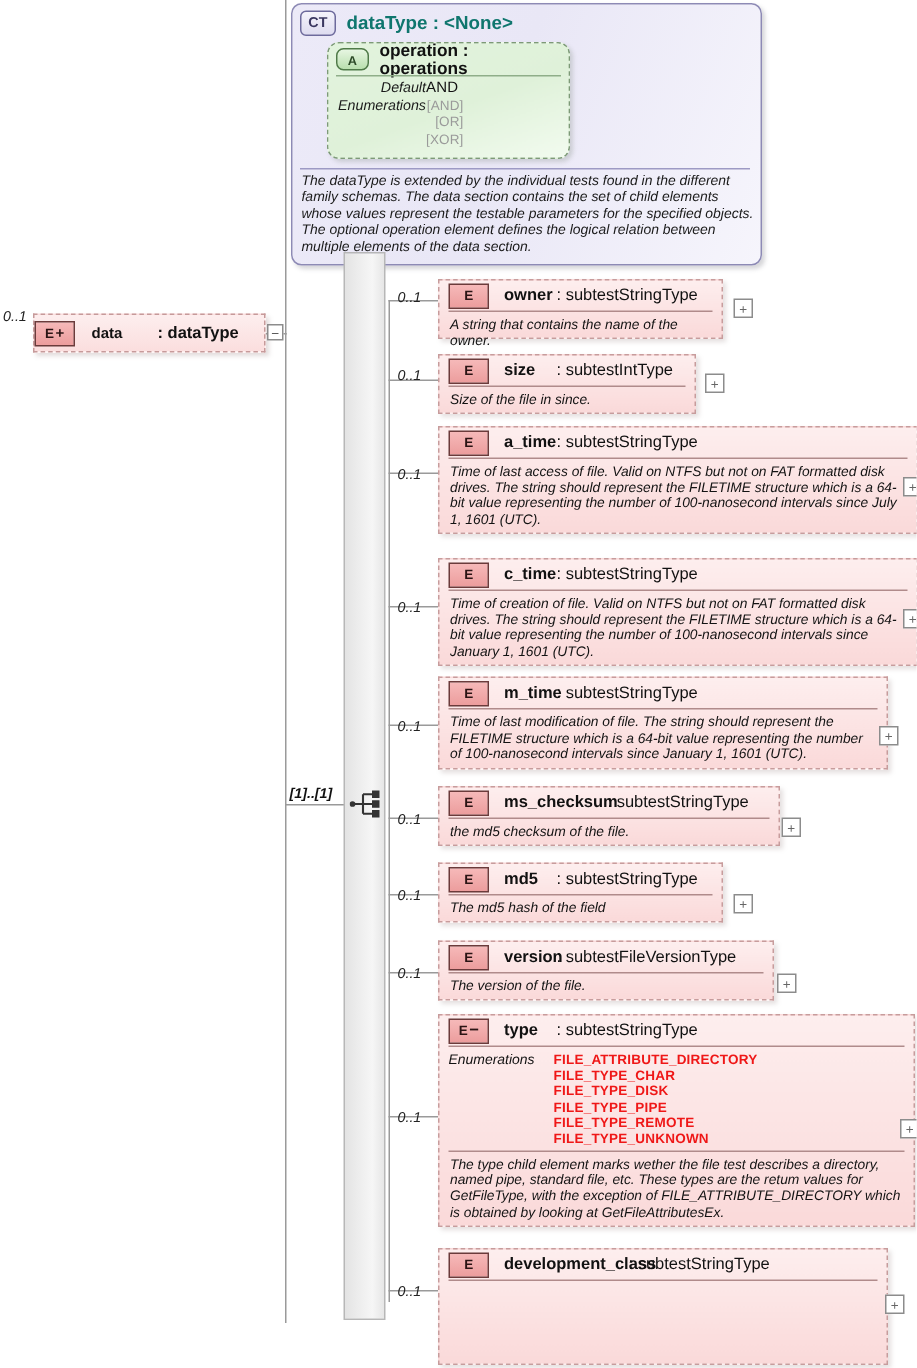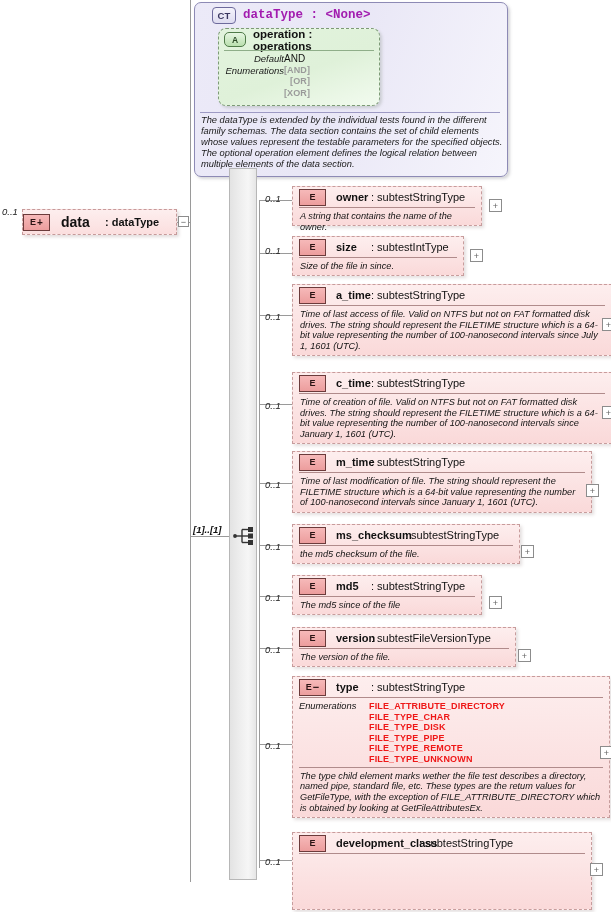--- a/index.html
+++ b/index.html
@@ -18,29 +18,29 @@
 
   
   #ct-box{
     left:194px;top:2px;width:314px;height:175px;
     background:linear-gradient(110deg,#eceaf8 0%,#e9e7f6 45%,#f6f5fc 100%);
     border:1px solid #8d8ab5;border-radius:7px;
     box-shadow:2px 2px 3px rgba(120,120,130,.30);
   }
   #ct-header{
     left:200px;top:5px;width:300px;height:20px;
-    display:flex;align-items:center;gap:7px;margin-left:12px;
+    display:flex;align-items:center;gap:7px;
   }
   .ct-badge{
     width:22px;height:15px;border:1px solid #6d6a9c;border-radius:4px;
     background:linear-gradient(#f4f3fb,#dedcf0);
     font-size:9.5px;font-weight:bold;color:#3a3760;
     display:flex;align-items:center;justify-content:center;letter-spacing:.2px;
   }
-  #ct-title{font-size:12.5px;font-weight:bold;color:#a21caf;font-family:Liberation Mono, monospace;}
+  #ct-title{font-size:12.5px;font-weight:bold;color:#0f766e;}
 
   
   #attr-box{
     left:218px;top:28px;width:162px;height:78px;
     background:linear-gradient(160deg,#e2f3dd 0%,#dff1d9 55%,#f2fbef 100%);
     border:1px dashed #7d9a77;border-radius:8px;
     box-shadow:2px 2px 3px rgba(130,140,130,.30);
   }
   #attr-header{
     left:224px;top:31px;width:150px;height:17px;
@@ -51,21 +51,21 @@
     background:linear-gradient(#e7f6e2,#b9dfae);
     font-size:8.5px;font-weight:bold;color:#2c4a27;
     display:flex;align-items:center;justify-content:center;
   }
   #attr-title{font-size:11.5px;font-weight:bold;}
   #attr-rule{left:224px;top:50px;width:150px;height:1px;background:#8fae89;}
   #attr-body{left:224px;top:53px;width:152px;height:48px;}
   .attr-row{display:flex;line-height:11.5px;text-align:right;}
   .attr-key{width:60px;font-style:italic;font-size:9.5px;color:#1a1a1a;}
   .attr-val{font-size:10px;font-weight:normal;color:#111;letter-spacing:.1px;}
-  .attr-enum{font-size:9px;font-weight:bold;color:#9a9a9a;letter-spacing:.1px;}
+  .attr-enum{font-size:9px;font-weight:normal;color:#9a9a9a;letter-spacing:.1px;}
 
   
   #ct-doc-rule{left:200px;top:112px;width:300px;height:1px;background:#9d9ac4;}
   #ct-doc{
     left:201px;top:115px;width:302px;
     font-style:italic;font-size:9.3px;line-height:11px;color:#1a1a1a;
   }
 
   
   #data-box{
@@ -77,21 +77,21 @@
   }
   .e-badge{
     width:25px;height:15px;border:1px solid #6b3b3b;
     background:linear-gradient(#f6b9b9,#ec9d9d);
     font-size:9px;font-weight:bold;color:#2b1414;
     display:flex;align-items:center;justify-content:center;gap:1px;
     flex:0 0 auto;
   }
   .e-badge .plus{font-size:10px;line-height:9px;}
   .e-badge .minus{font-size:11px;line-height:8px;}
-  #data-name{margin-left:11px;font-size:14px;font-weight:bold;}
+  #data-name{margin-left:11px;font-size:10px;font-weight:bold;}
   #data-type{position:absolute;left:82px;font-size:11px;font-weight:bold;}
   #data-card{left:2px;top:206px;font-size:9.5px;font-style:italic;color:#222;}
   
   #data-expand{
     left:178px;top:216px;width:11px;height:11px;
     border:1px solid #8c8c8c;background:#fff;
     display:flex;align-items:center;justify-content:center;
     font-size:9px;line-height:8px;color:#555;
   }
 
@@ -294,21 +294,21 @@
     <div class="card" data-name="element-cardinality" style="left:265px;top:592px;">0..1</div>
     <div class="el" data-name="element-box-md5" style="left:292px;top:575px;width:190px;height:40px;">
       <div class="el-header" data-name="element-header">
         <span class="e-badge" data-name="element-badge-icon">
           <span>E</span>
         </span>
         <span class="el-name" data-name="element-name">md5</span>
         <span class="el-type" data-name="element-type" style="left:78px;">: subtestStringType</span>
       </div>
       <div class="el-rule" data-name="element-divider"></div>
-      <div class="el-doc" data-name="element-documentation">The md5 since of the file</div>
+      <div class="el-doc" data-name="element-documentation">The md5 hash of the field</div>
     </div>
     <div class="expand" data-name="expand-toggle-md5" style="left:489px;top:596px;">+</div>
     <div class="card" data-name="element-cardinality" style="left:265px;top:644px;">0..1</div>
     <div class="el" data-name="element-box-version" style="left:292px;top:627px;width:224px;height:40px;">
       <div class="el-header" data-name="element-header">
         <span class="e-badge" data-name="element-badge-icon">
           <span>E</span>
         </span>
         <span class="el-name" data-name="element-name">version</span>
         <span class="el-type" data-name="element-type" style="left:78px;">: subtestFileVersionType</span>

